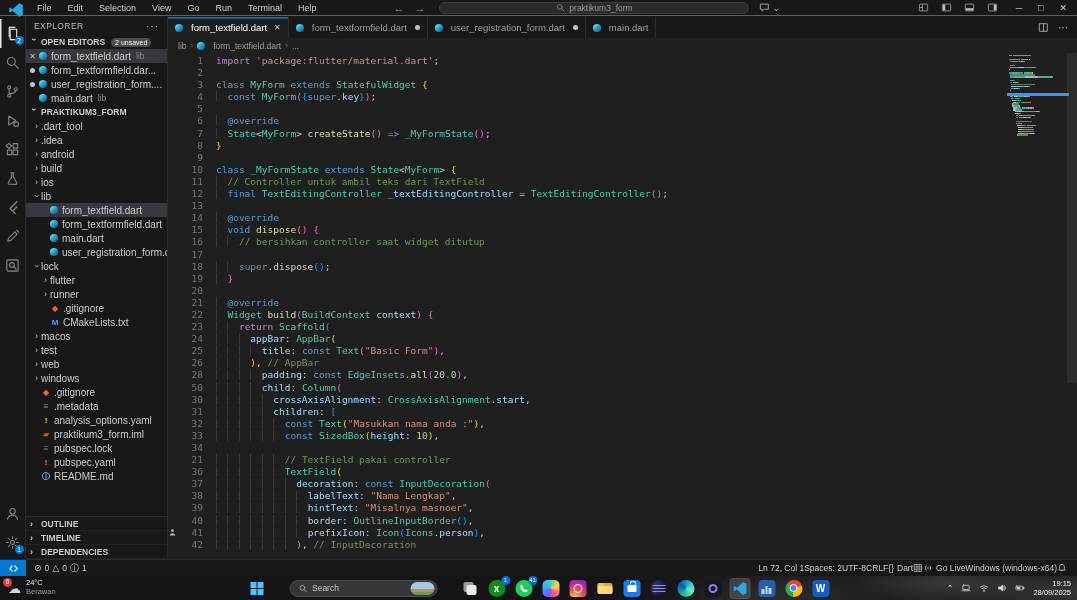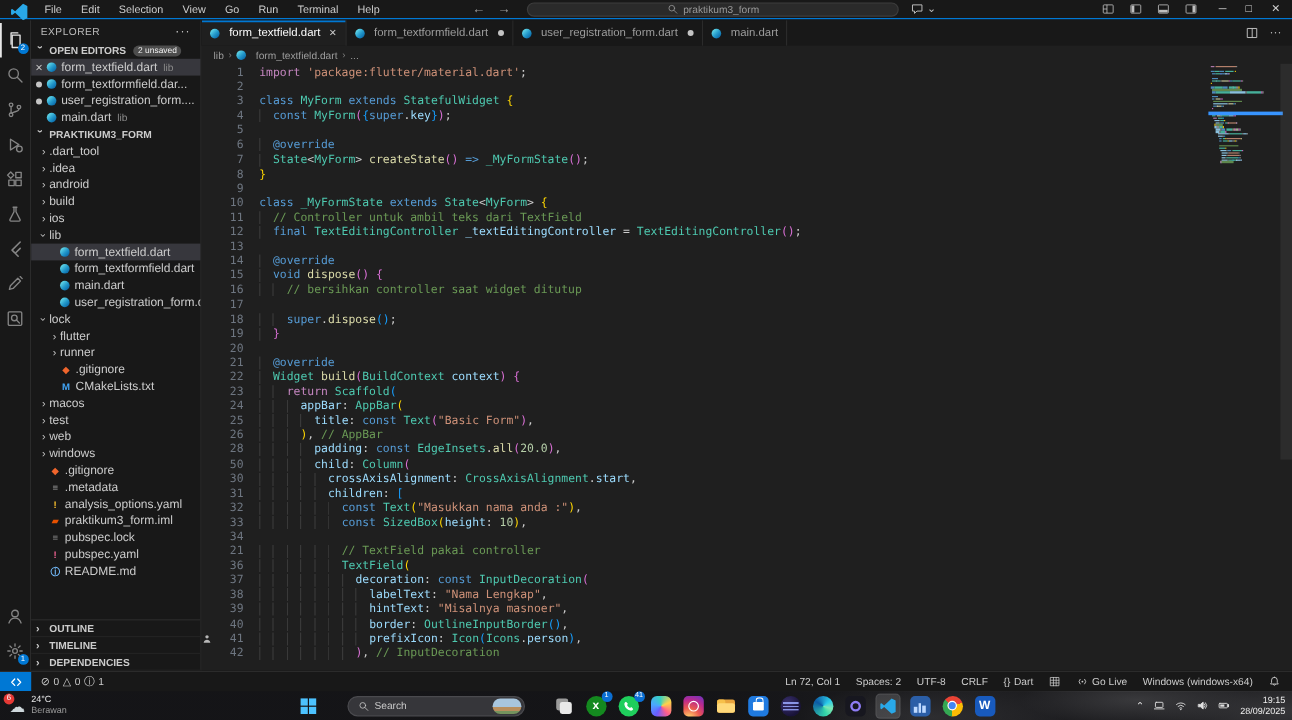--- a/index.html
+++ b/index.html
@@ -76,21 +76,21 @@
   .mm-line span{height:100%;opacity:.85;}
   #mm-band{position:absolute;left:-2px;right:-2px;height:2.6px;background:#3794ff;top:38px;}
   #vscroll{position:absolute;top:0;right:0;width:10px;height:330px;background:rgba(121,121,121,.15);}
 
   
   #statusbar{position:absolute;left:0;right:0;bottom:24px;height:17px;background:#181818;border-top:1px solid #2b2b2b;display:flex;align-items:center;color:#cccccc;font-size:8.5px;}
   #remote-chip{height:100%;width:26px;background:#0078d4;color:#fff;display:flex;align-items:center;justify-content:center;flex:none;}
   #remote-chip svg{width:11px;height:11px;}
   #problems{display:flex;align-items:center;gap:3px;padding:0 8px;}
   #problems .pi{font-size:9px;}
-  #status-right{margin-left:auto;display:flex;align-items:center;gap:13px;padding-right:10px;}
+  #status-right{margin-left:auto;display:flex;align-items:center;padding-right:10px;}
   .st-item{display:flex;align-items:center;gap:3px;white-space:nowrap;}
   .st-item svg{width:10px;height:10px;}
 
   
   #taskbar{position:absolute;left:0;right:0;bottom:0;height:24px;background:
     linear-gradient(rgba(20,20,24,.72),rgba(20,20,24,.72)),
     radial-gradient(140px 30px at 88% 30%,#9a9a9a,transparent 70%),
     radial-gradient(160px 40px at 72% 90%,#6f6f6f,transparent 70%),
     radial-gradient(200px 50px at 99% 70%,#8d8d8d,transparent 60%),
     linear-gradient(90deg,#161616 55%,#3a3a3a 80%,#2c2c2c);

